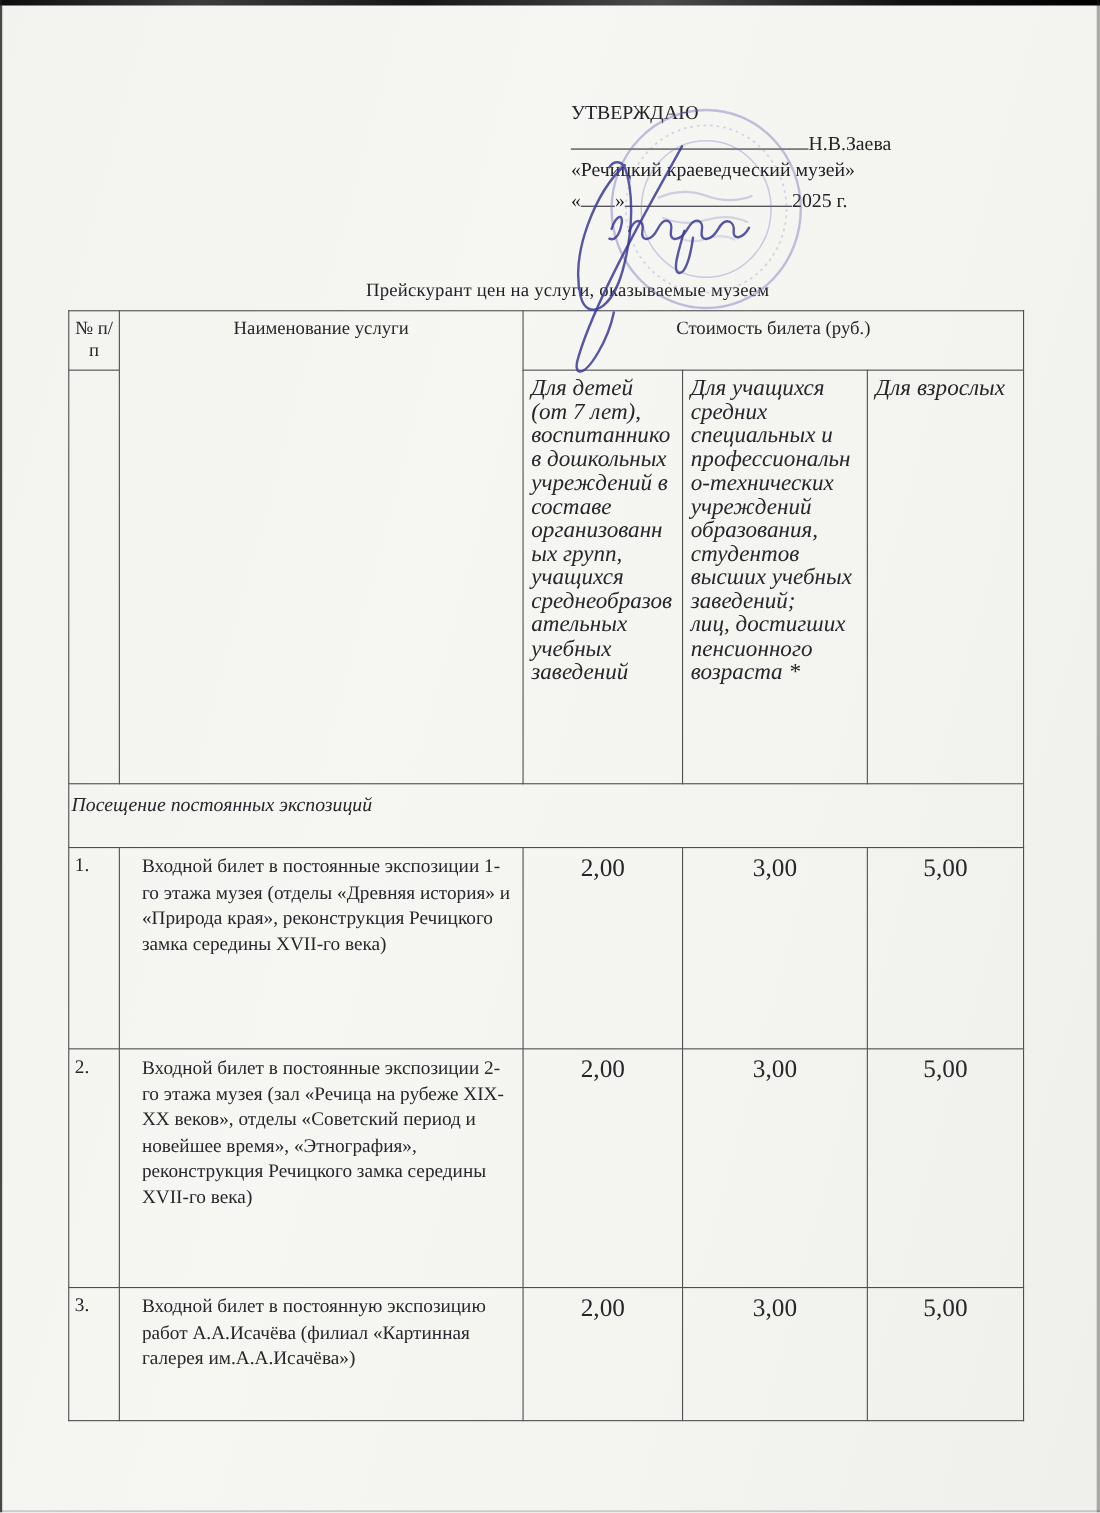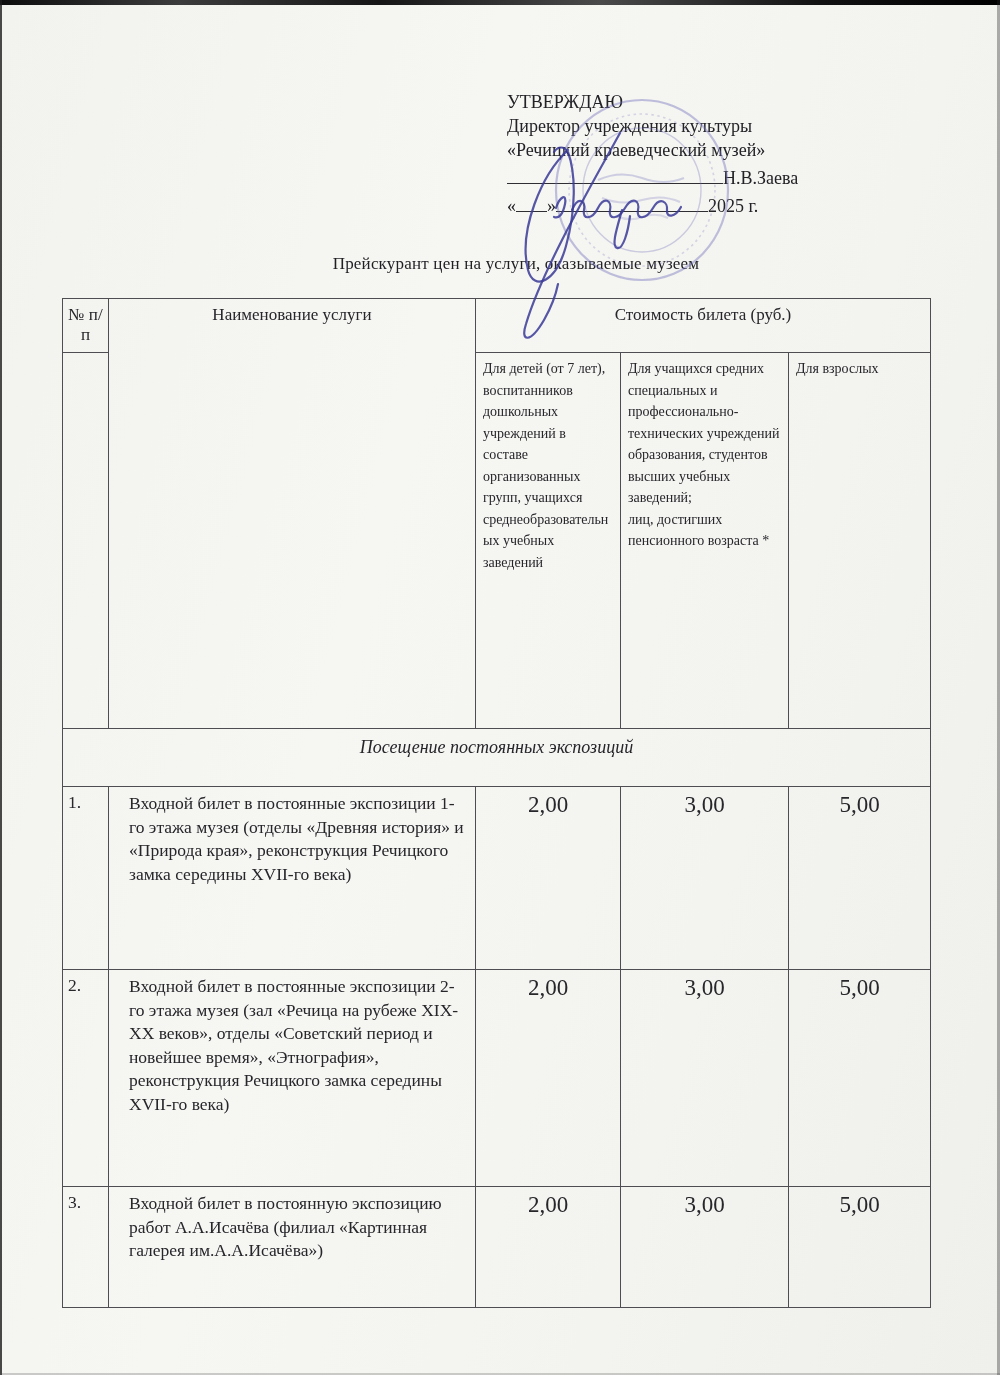--- a/index.html
+++ b/index.html
@@ -10,62 +10,61 @@
     color:#232327;
   }
   
   .scan-edge-top{position:absolute;left:0;top:0;width:1000px;height:5px;
     background:linear-gradient(to right,#0d0d0d,#3c3c3c 18%,#161616 38%,#4a4a4a 60%,#121212 82%,#000 100%);}
   .scan-edge-left{position:absolute;left:0;top:0;width:2px;height:1375px;background:#1d1d1d;opacity:.8;}
   .scan-edge-right{position:absolute;right:0;top:0;width:3px;height:1375px;background:rgba(35,35,35,.35);}
   .scan-edge-bottom{position:absolute;left:0;bottom:0;width:1000px;height:2px;background:rgba(70,70,70,.25);}
 
   .approval{position:absolute;left:507px;top:90px;font-size:18px;line-height:24px;white-space:nowrap;}
-  .appr-line{display:block;}
+  .appr-line{display:block;margin-left:12px;}
   .appr-line.gap{margin-top:4px;}
   .uline{display:inline-block;border-bottom:1.3px solid #2e2e33;}
   .w218{width:216px;}
   .w30{width:31px;}
   .w152{width:152px;}
 
   .doc-title{position:absolute;left:16px;top:254px;width:1000px;text-align:center;
     font-size:17px;letter-spacing:.2px;color:#1f1f24;}
 
-  table.price{position:absolute;left:62px;top:298px;width:868px;border-collapse:collapse;table-layout:fixed;}
+  table.price{position:absolute;left:62px;top:282px;width:868px;border-collapse:collapse;table-layout:fixed;}
   table.price td,table.price th{border:1px solid #4e4e52;vertical-align:top;overflow:hidden;
     font-weight:normal;color:#26262b;}
   th.h{font-weight:bold;font-size:17px;text-align:center;padding:6px 2px 2px 2px;color:#1d1d22;}
-  td.subhead{font-size:14px;line-height:21.5px;padding:5px 7px;overflow-wrap:break-word;}
+  td.subhead{font-size:21px;line-height:21.5px;padding:5px 7px;overflow-wrap:break-word;font-style:italic;}
   td.preline{white-space:pre-line;}
   td.numcell{font-size:17.5px;padding:5px 2px 2px 5px;}
   td.servicecell{font-size:17.5px;line-height:23.5px;padding:5px 8px 4px 20px;}
   td.pricecell{font-size:23px;text-align:center;padding-top:5px;}
-  td.sectionrow{font-style:italic;font-size:18px;text-align:center;padding:8px 2px;color:#222227;}
+  td.sectionrow{font-style:italic;font-size:18px;text-align:left;padding:8px 2px;color:#222227;}
   .rowA td,.rowA th{height:45px;}
   .rowB td{height:365px;}
   .rowSec td{height:41px;}
   .r1 td{height:173px;}
   .r2 td{height:207px;}
   .r3 td{height:111px;}
 
   .ink-overlay{position:absolute;left:470px;top:88px;width:300px;height:290px;pointer-events:none;}
 </style>
 </head>
 <body>
 
 <div class="scan-edge-top"></div>
 <div class="scan-edge-left"></div>
 <div class="scan-edge-right"></div>
 <div class="scan-edge-bottom"></div>
 
 <div class="approval">
   <span class="appr-line">УТВЕРЖДАЮ</span>
-  <span class="appr-line">Директор учреждения культуры</span>
+  <span class="appr-line gap"><span class="uline w218"></span><span>Н.В.Заева</span></span>
   <span class="appr-line">«Речицкий краеведческий музей»</span>
-  <span class="appr-line gap"><span class="uline w218"></span><span>Н.В.Заева</span></span>
   <span class="appr-line gap"><span>«</span><span class="uline w30"></span><span>»</span><span class="uline w152"></span><span>2025 г.</span></span>
 </div>
 
 <div class="doc-title">Прейскурант цен на услуги, оказываемые музеем</div>
 
 <table class="price">
   <colgroup>
     <col style="width:46px">
       <col style="width:367px">
       <col style="width:145px">

